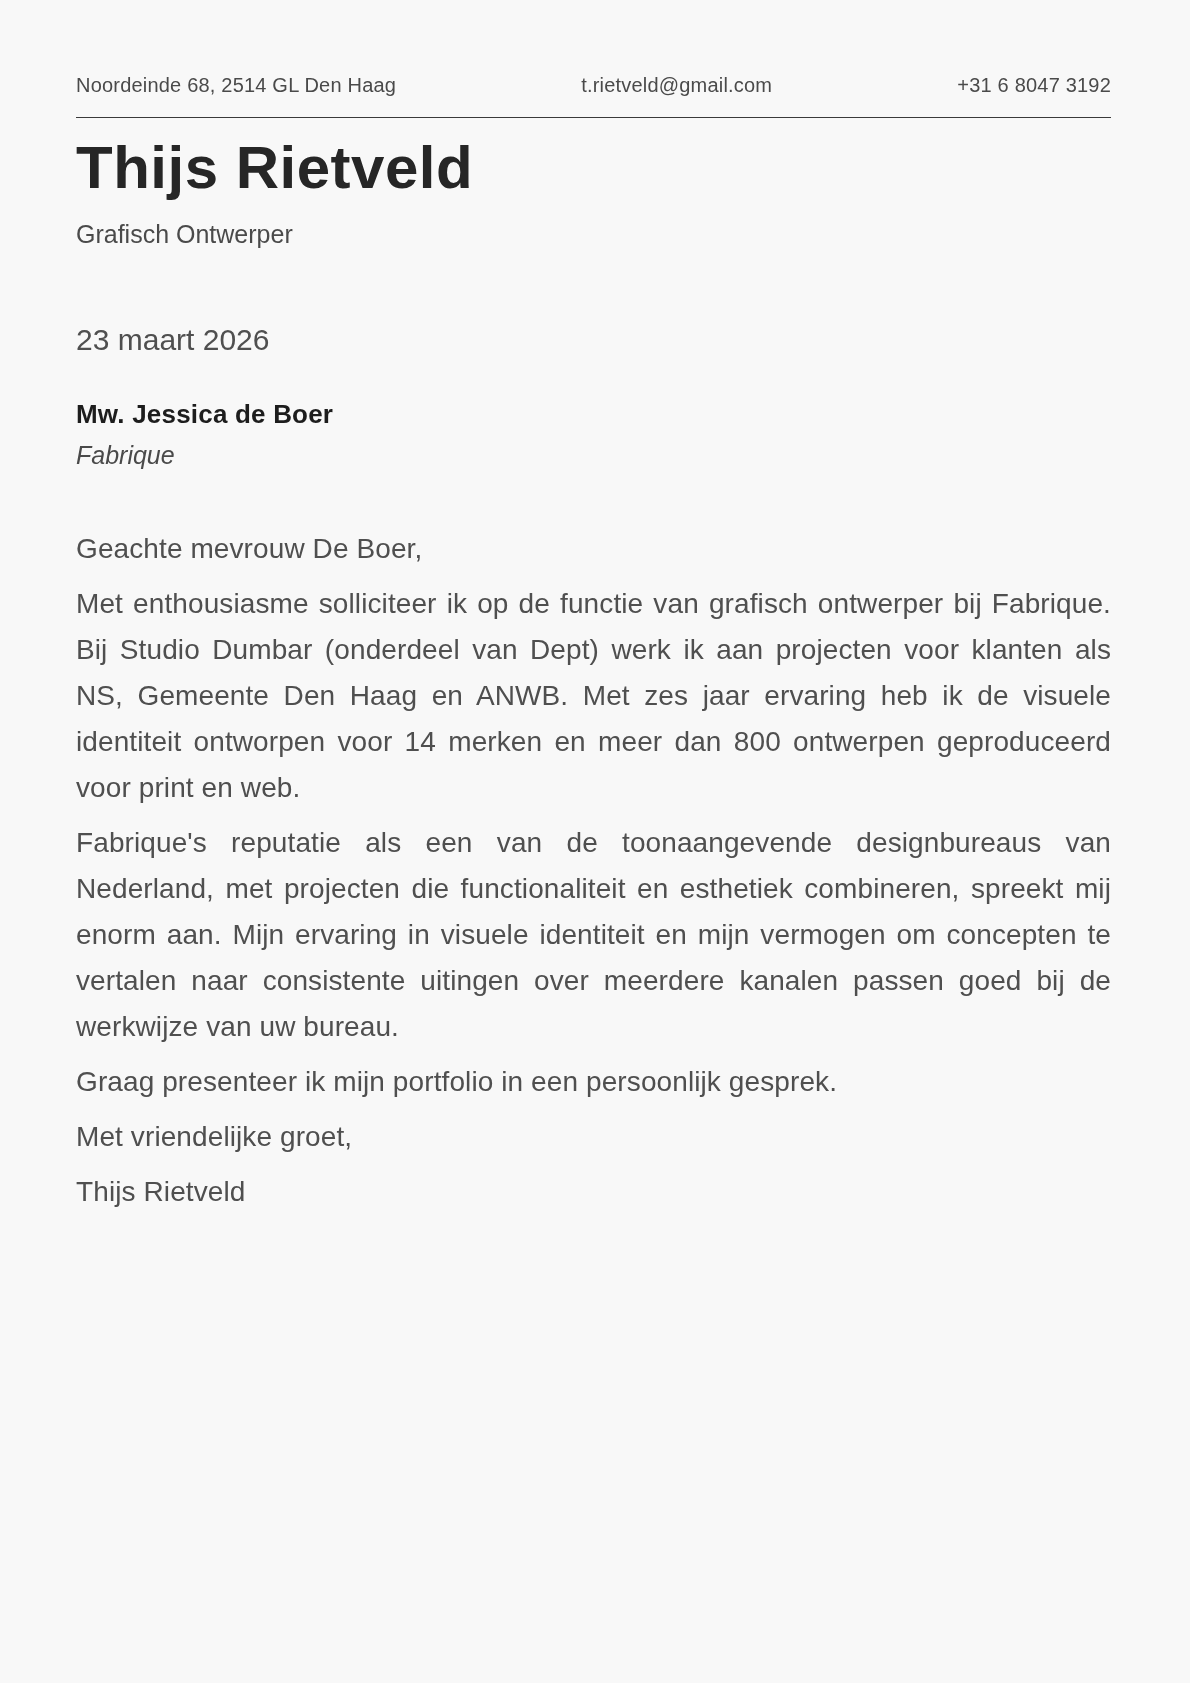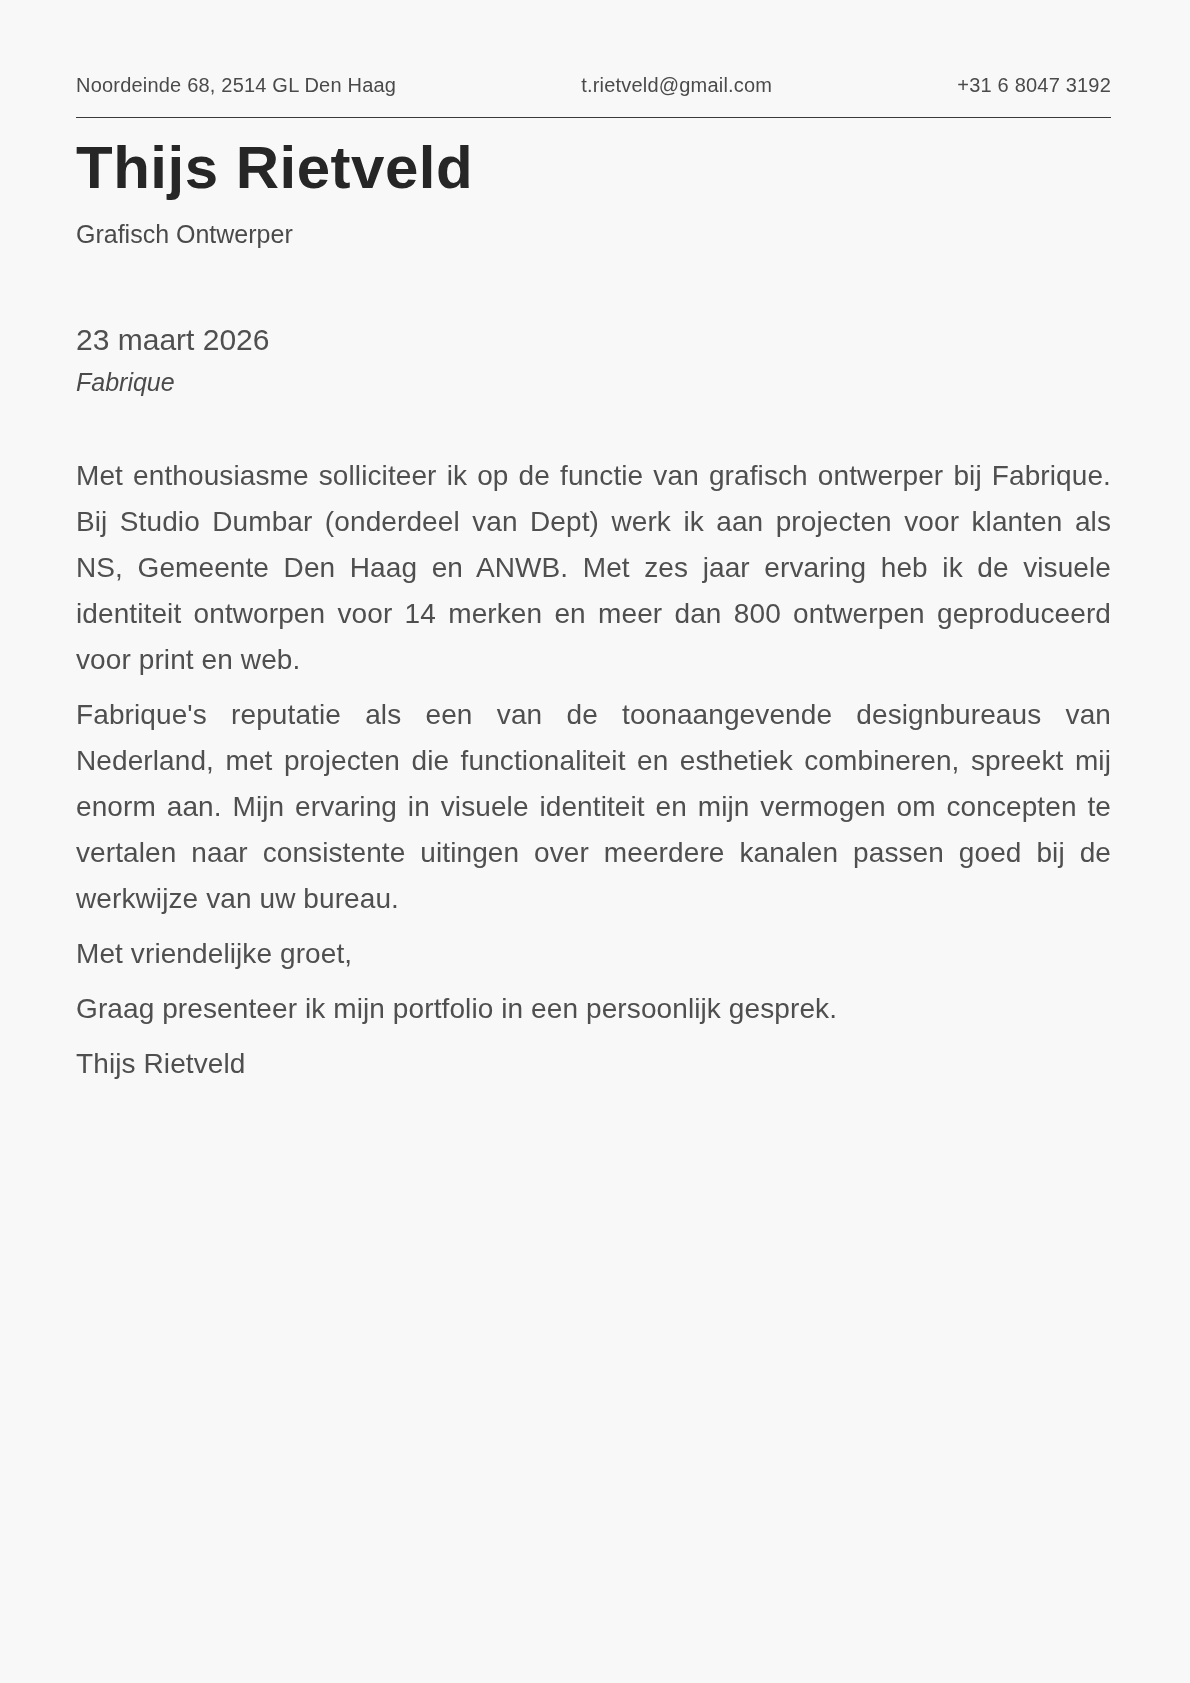--- a/index.html
+++ b/index.html
@@ -91,23 +91,25 @@
     <span class="phone">+31 6 8047 3192</span>
   </div>
 
   <hr class="rule">
 
   <h1 class="name-title">Thijs Rietveld</h1>
   <div class="job-subtitle">Grafisch Ontwerper</div>
 
   <div class="date-line">23 maart 2026</div>
 
+  <div class="recipient-name">Mw. Jessica de Boer</div>
   <div class="recipient-company">Fabrique</div>
 
   <div class="body-block">
+    <p class="para">Geachte mevrouw De Boer,</p>
     <p class="para justify">Met enthousiasme solliciteer ik op de functie van grafisch ontwerper bij Fabrique. Bij Studio Dumbar (onderdeel van Dept) werk ik aan projecten voor klanten als NS, Gemeente Den Haag en ANWB. Met zes jaar ervaring heb ik de visuele identiteit ontworpen voor 14 merken en meer dan 800 ontwerpen geproduceerd voor print en web.</p>
     <p class="para justify">Fabrique's reputatie als een van de toonaangevende designbureaus van Nederland, met projecten die functionaliteit en esthetiek combineren, spreekt mij enorm aan. Mijn ervaring in visuele identiteit en mijn vermogen om concepten te vertalen naar consistente uitingen over meerdere kanalen passen goed bij de werkwijze van uw bureau.</p>
+    <p class="para">Graag presenteer ik mijn portfolio in een persoonlijk gesprek.</p>
     <p class="para">Met vriendelijke groet,</p>
-    <p class="para">Graag presenteer ik mijn portfolio in een persoonlijk gesprek.</p>
     <p class="para">Thijs Rietveld</p>
   </div>
 
 </div>
 
 </body></html>

